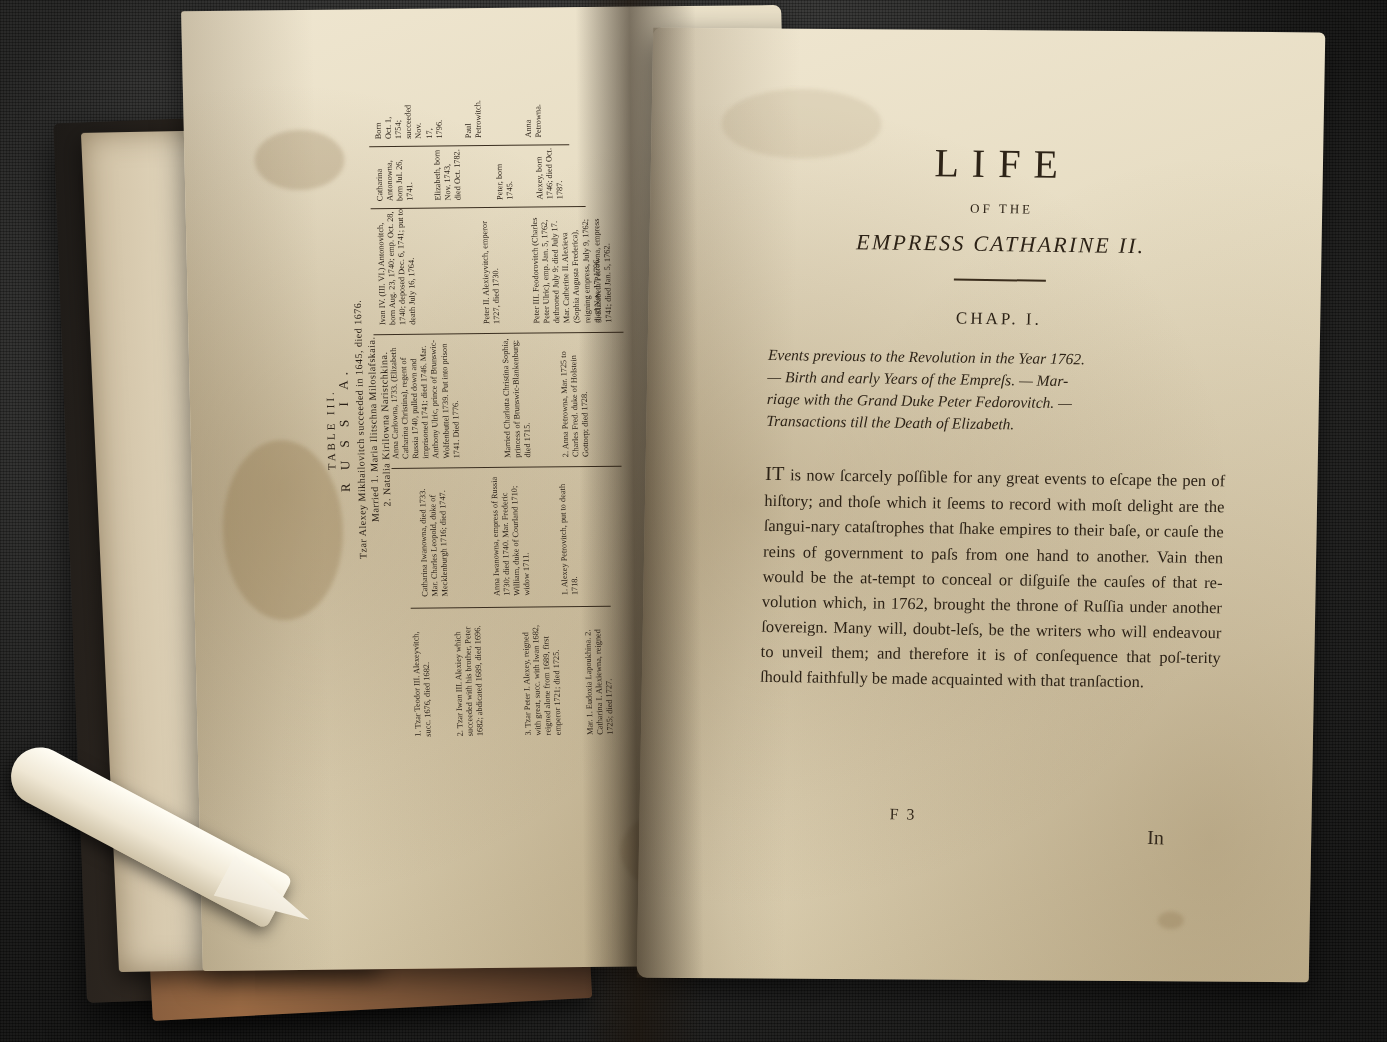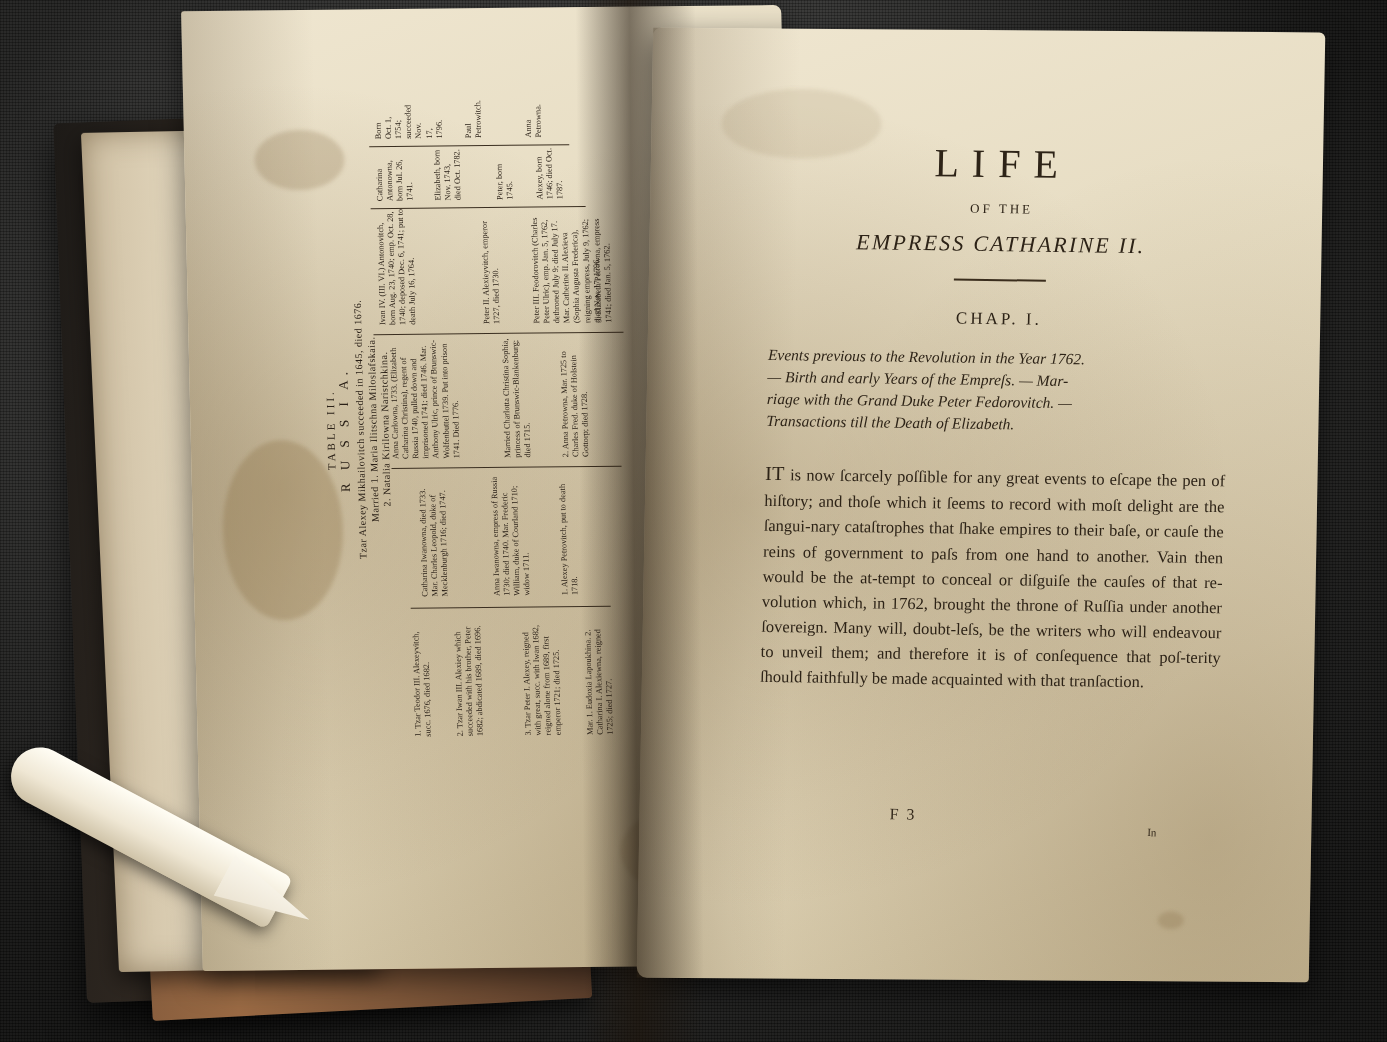--- a/index.html
+++ b/index.html
@@ -122,21 +122,21 @@
   .argument div{text-indent:0;}
   .body{
     margin-top:26px;font-size:16.5px;line-height:1.52;text-align:justify;
   }
   .dropcaps{font-size:20px;letter-spacing:.5px;}
   .sig{
     position:absolute;left:250px;top:776px;font-size:16px;letter-spacing:2px;
     transform:rotate(0.6deg);color:#33281b;
   }
   .catch{
-    position:absolute;left:508px;top:795px;font-size:11px;
+    position:absolute;left:508px;top:795px;font-size:20px;
     transform:rotate(0.6deg);color:#33281b;
   }
 
   
   .spot{position:absolute;border-radius:50%;background:rgba(120,92,50,.22);filter:blur(2px);}
 
   
   .folder{
     position:absolute;left:-10px;top:770px;width:330px;height:160px;
     transform:rotate(28deg);

